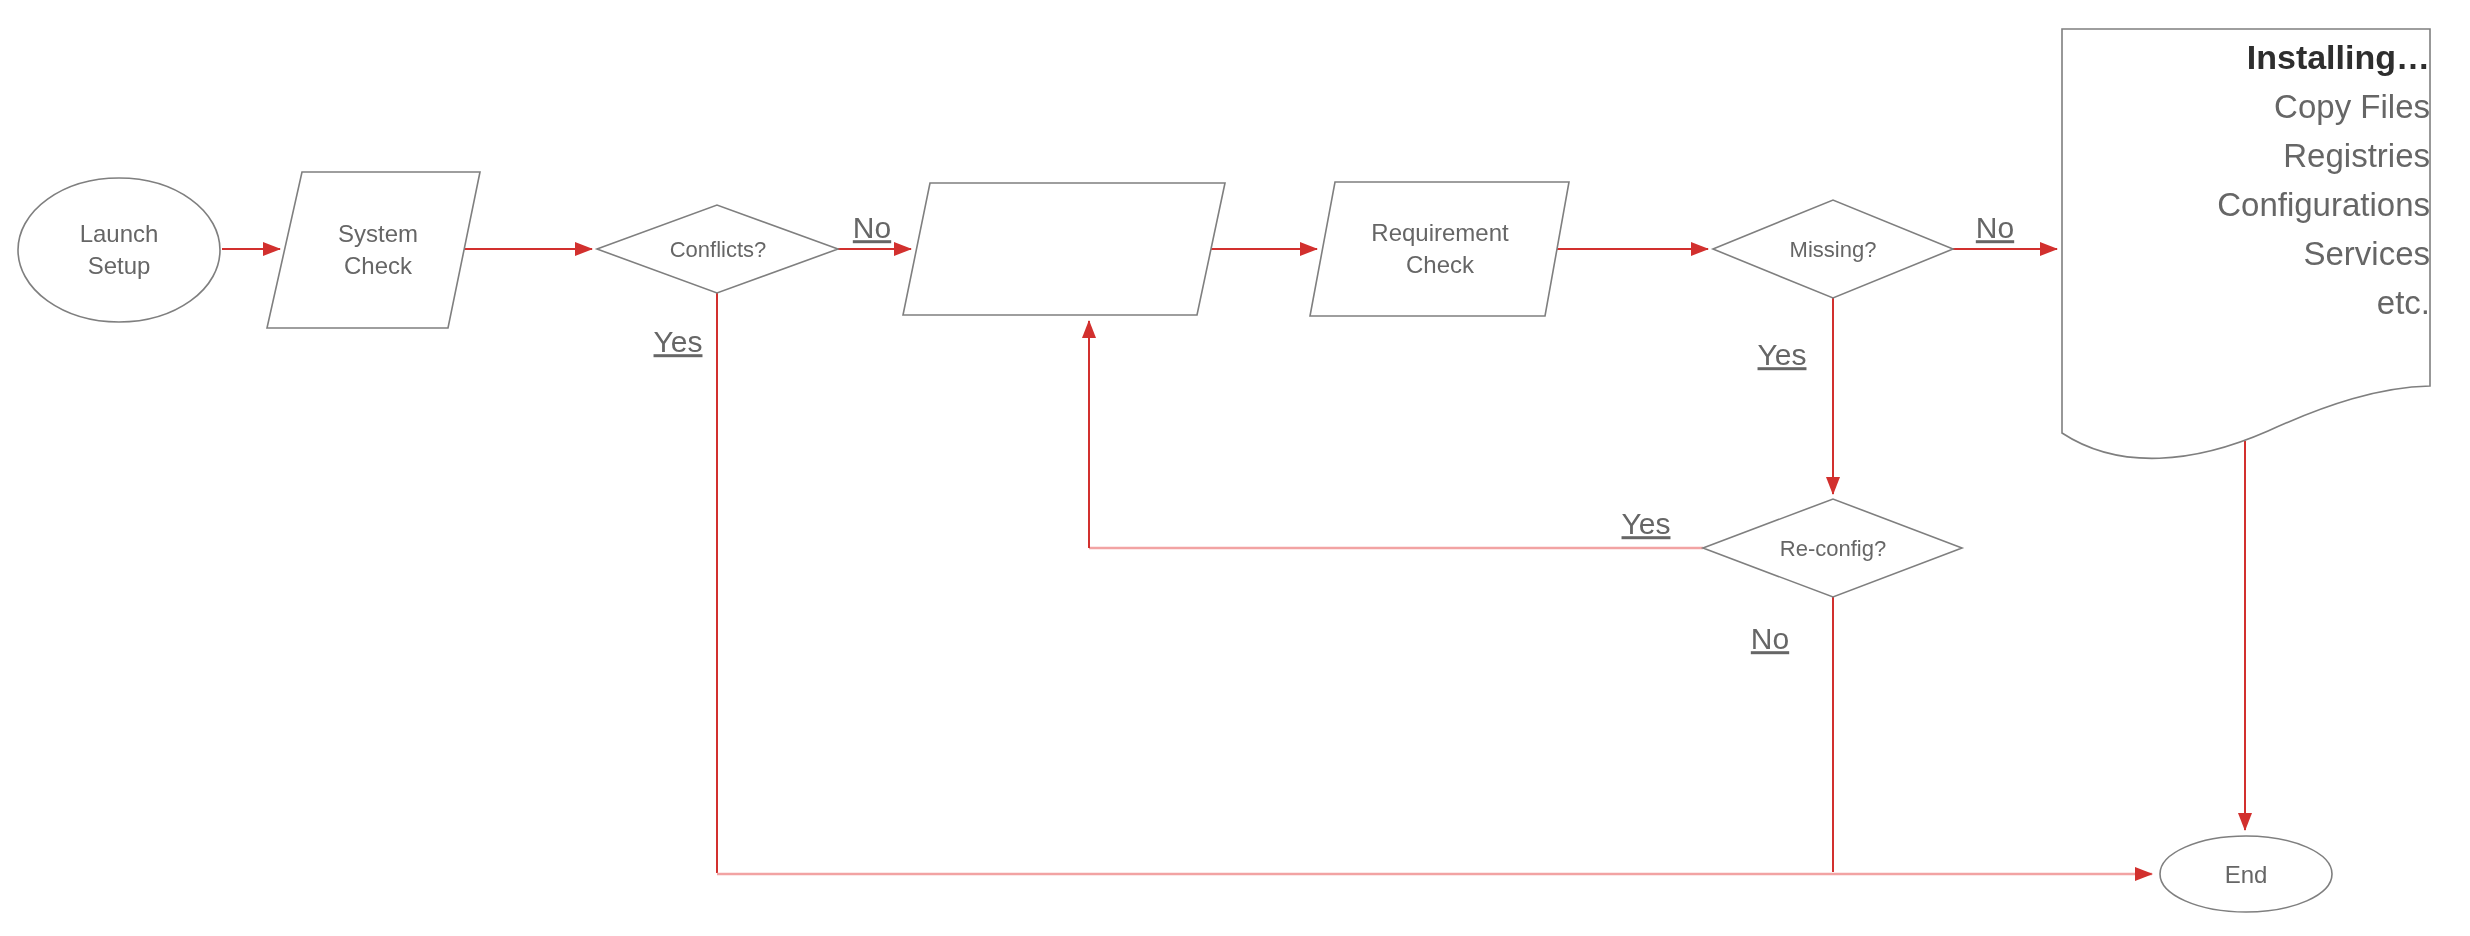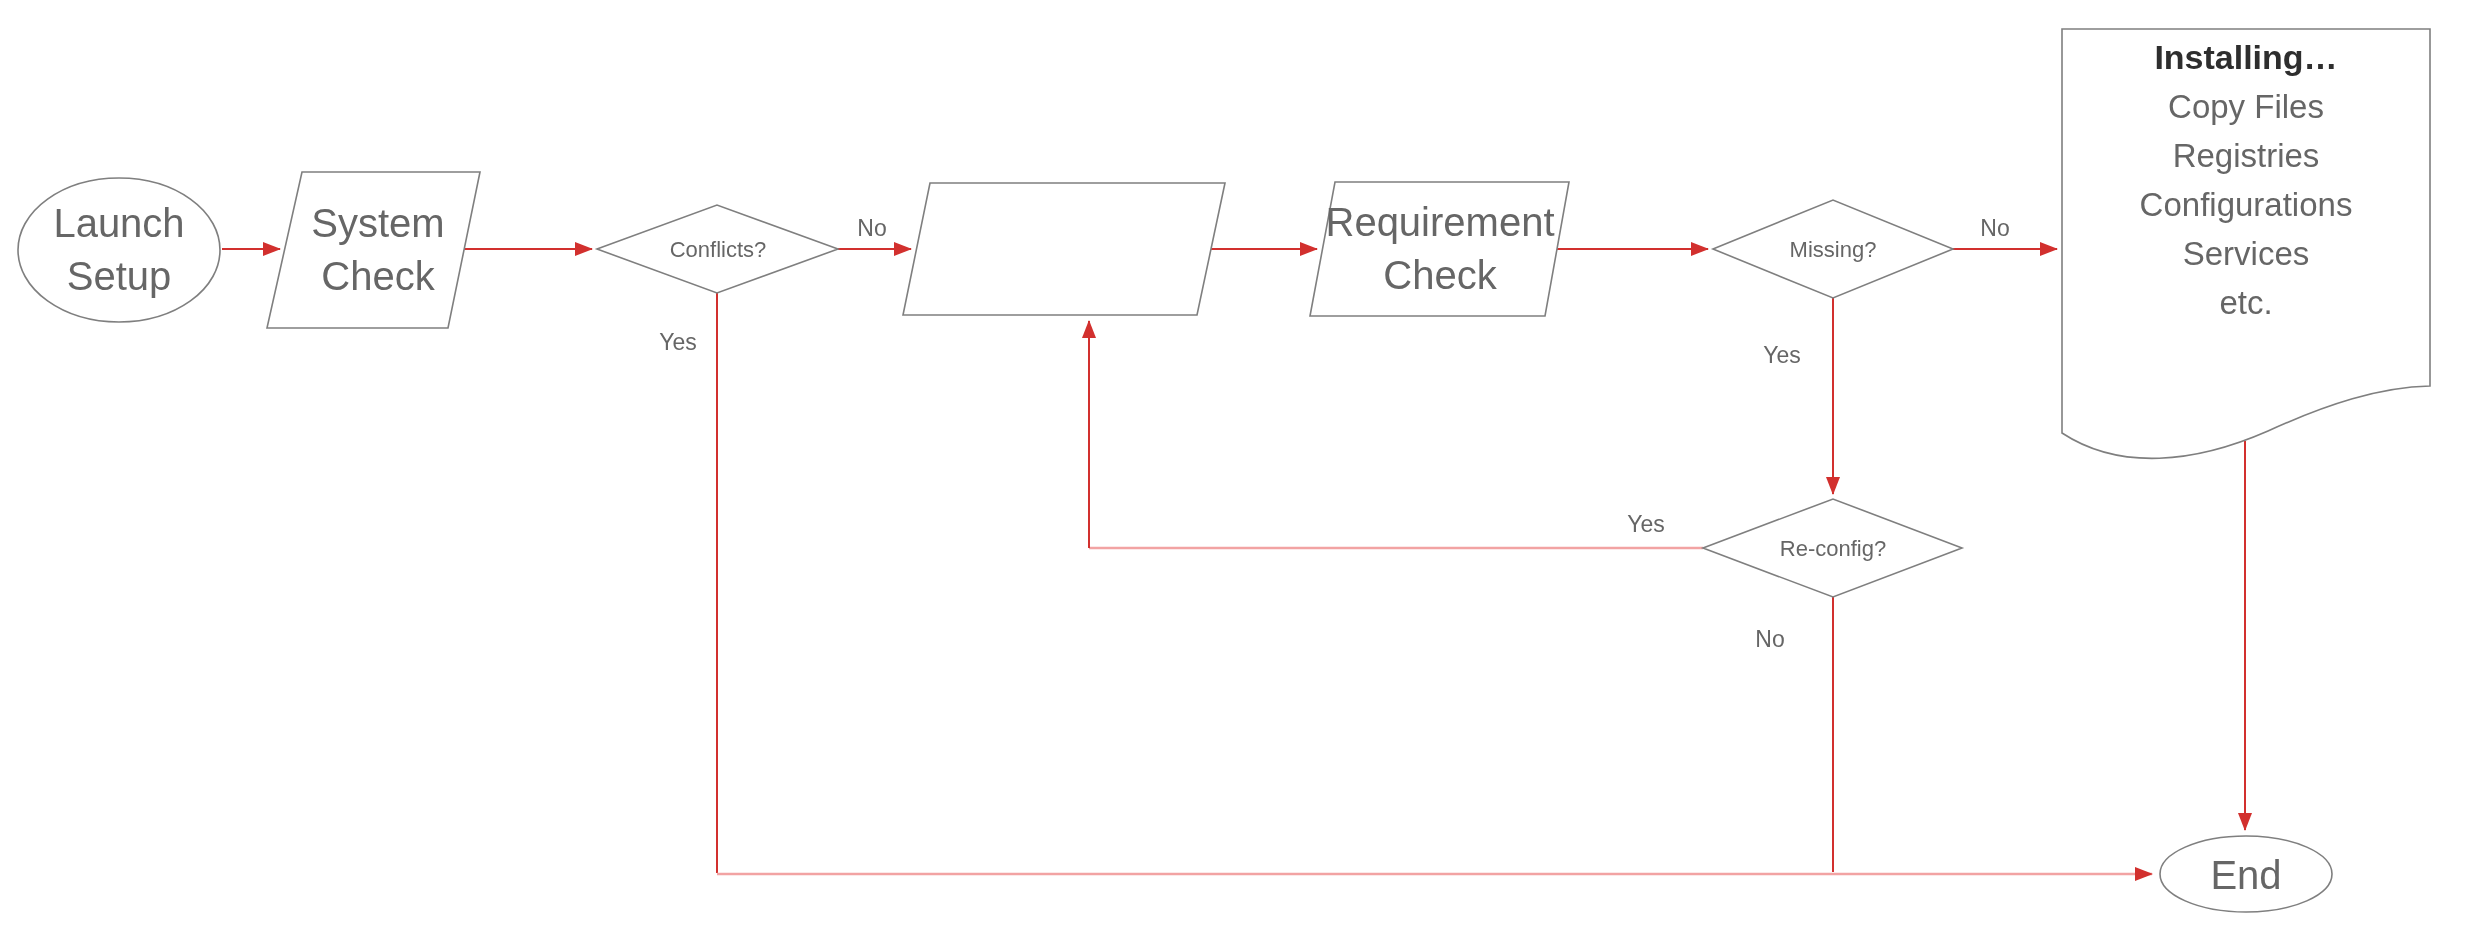--- a/index.html
+++ b/index.html
@@ -5,26 +5,26 @@
   html,body { margin:0; padding:0; background:#ffffff; }
   .canvas {
     position:relative; width:2470px; height:936px; background:#ffffff;
     font-family:"Liberation Sans", sans-serif; overflow:hidden;
   }
   .canvas svg { position:absolute; left:0; top:0; }
   .lbl {
     position:absolute; transform:translate(-50%,-50%);
     color:var(--text,#666); text-align:center; white-space:pre; line-height:1.32;
   }
-  .node-lbl  { font-size:40px; }
+  .node-lbl  { font-size:24px; }
   .small-lbl { font-size:22px; }
-  .edge-lbl  { font-size:23px; }
+  .edge-lbl  { font-size:30px;text-decoration:underline; }
   .doc-text {
     position:absolute; left:2062px; top:33px; width:368px;
-    text-align:center; font-size:33px; line-height:49px; color:var(--text,#666);
+    text-align:right; font-size:33px; line-height:49px; color:var(--text,#666);
   }
   .doc-title { font-weight:bold; font-size:34px; color:var(--title,#2e2e2e); }
 </style>
 </head>
 <body>
 
 <div class="canvas">
 
   <svg width="2470" height="936" viewBox="0 0 2470 936">
     <defs>

